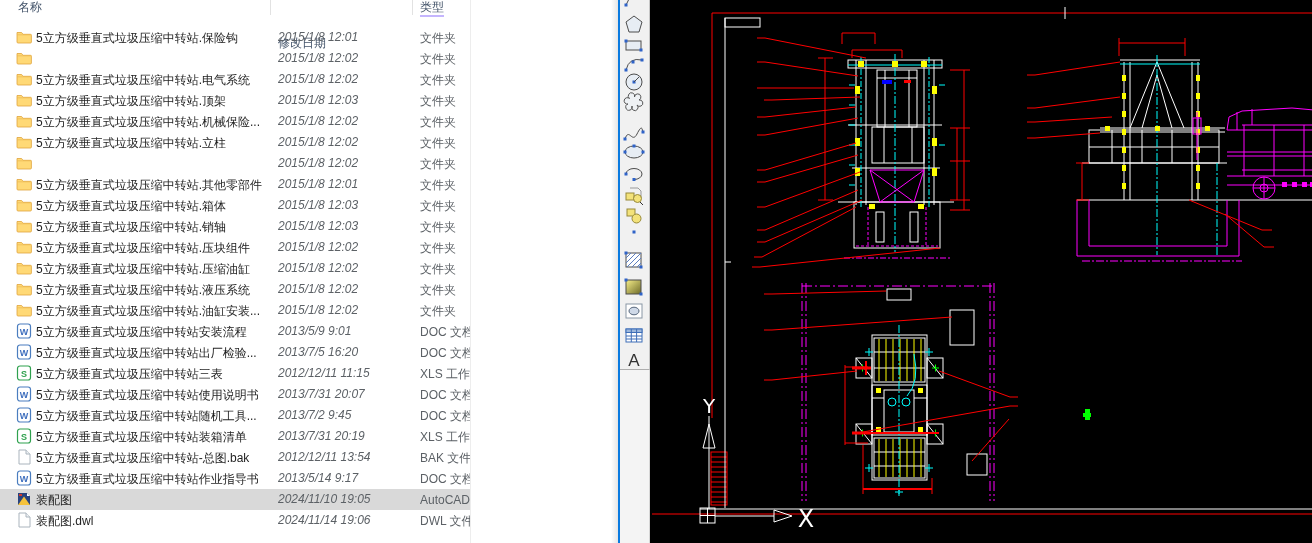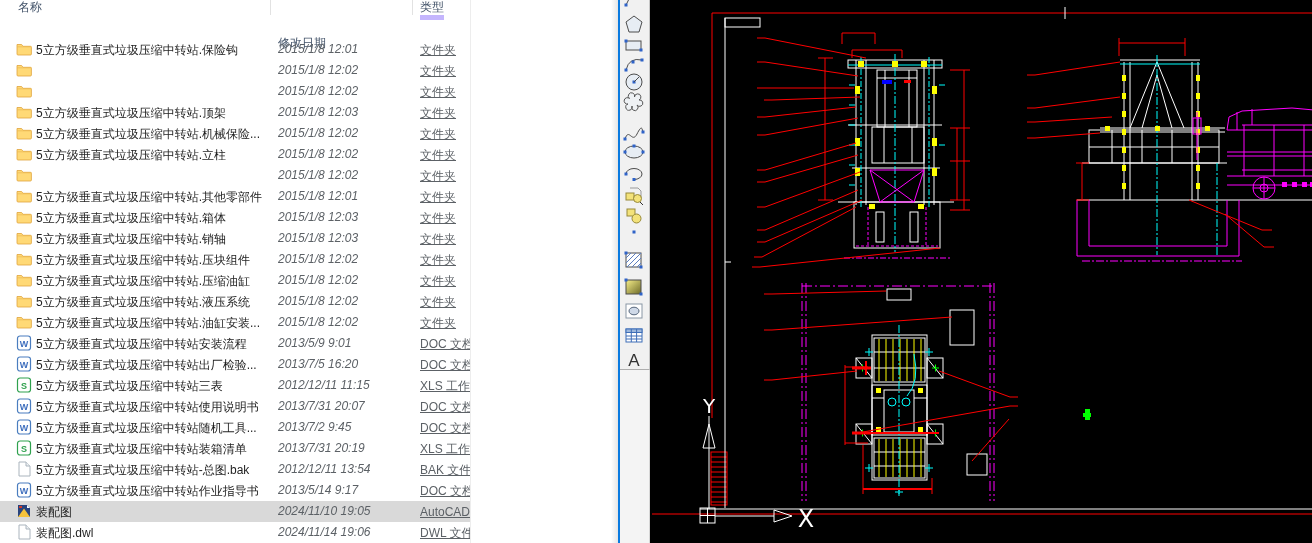--- a/index.html
+++ b/index.html
@@ -13,32 +13,32 @@
   }
   
   .explorer{position:absolute;left:0;top:0;width:618px;height:543px;background:#fff;overflow:hidden;}
   .explorer::after{content:'';position:absolute;right:0;top:0;bottom:0;width:7px;
     background:linear-gradient(to right,rgba(0,0,0,0),rgba(0,0,0,0.10));}
   .col-headers{position:absolute;left:0;top:0;right:0;height:17px;font-size:12px;color:#44546a;}
   .col-h{position:absolute;top:0;line-height:15px;white-space:nowrap;cursor:default;}
   .col-h.name{left:18px;}
   .col-h.date{left:278px;margin-top:36px;}
   .col-h.type{left:420px;}
-  .col-h.type span{border-bottom:5px solid #c4b5fd;padding-bottom:1px;text-align:right;}
+  .col-h.type span{border-bottom:2px solid #c4b5fd;padding-bottom:1px;text-align:right;}
   .col-sep{position:absolute;top:0;height:15px;width:1px;background:#e2e2e2;}
   .col-sep.s1{left:270px;} .col-sep.s2{left:412px;}
   .col-edge{position:absolute;left:470px;top:0;bottom:0;width:1px;background:#ededed;}
-  .file-list{position:absolute;left:0;top:39px;right:0;}
+  .file-list{position:absolute;left:0;top:27px;right:0;}
   .file-row{position:relative;height:21px;font-size:12px;color:#1f1f1f;cursor:default;}
   .file-row.selected{background:linear-gradient(to right,var(--sel) 0,var(--sel) 470px,transparent 470px);}
   .f-icon{position:absolute;left:16px;top:2px;width:16px;height:16px;}
   .f-icon svg{display:block;}
   .f-name{position:absolute;left:36px;top:3px;width:232px;overflow:hidden;white-space:nowrap;}
   .f-date{position:absolute;left:278px;top:3px;width:132px;overflow:hidden;white-space:nowrap;color:#5c6166;font-style:italic;}
-  .f-type{position:absolute;left:420px;top:3px;width:50px;overflow:hidden;white-space:nowrap;color:#5c6166;text-decoration:underline;}
+  .f-type{position:absolute;left:420px;top:3px;width:50px;overflow:hidden;white-space:nowrap;color:#5c6166;}
   
   .cadwin{position:absolute;left:618px;top:0;width:694px;height:543px;background:var(--cad-background);
           border-left:2px solid #0a7ae0;box-sizing:border-box;}
   .draw-toolbar{position:absolute;left:0;top:0;width:30px;height:370px;background:#f1f1f1;
           border-right:1px solid #c6c6c6;border-bottom:1px solid #aeaeae;overflow:hidden;box-sizing:border-box;}
   .toolbar-tail{position:absolute;left:0;top:370px;width:30px;bottom:0;background:#f4f4f4;
           border-right:1px solid #d6d6d6;box-sizing:border-box;}
   .tbtn{position:absolute;left:2px;width:24px;height:22px;}
   .tbtn svg{display:block;}
   .canvas{position:absolute;left:32px;top:0;width:662px;height:543px;background:var(--cad-background);cursor:crosshair;}
@@ -80,20 +80,21 @@
         <span class="f-date">2015/1/8 12:02</span>
         <span class="f-type">文件夹</span>
       </div>
         <div class="file-row">
         <span class="f-icon">
             <svg width="16" height="16" viewBox="0 0 16 16">
               <path d="M1 3.5 h4.6 l1.4 1.8 H14.4 a1 1 0 0 1 1 1 V13 a1 1 0 0 1 -1 1 H2 a1 1 0 0 1 -1 -1 z" fill="#ffd976" stroke="#dfa33d" stroke-width="0.8"></path>
               <path d="M1 5.8 h14.4" stroke="#ecba55" stroke-width="0.8"></path>
             </svg>
           </span>
+        <span class="f-name">5立方级垂直式垃圾压缩中转站.电气系统</span>
         <span class="f-date">2015/1/8 12:02</span>
         <span class="f-type">文件夹</span>
       </div>
         <div class="file-row">
         <span class="f-icon">
             <svg width="16" height="16" viewBox="0 0 16 16">
               <path d="M1 3.5 h4.6 l1.4 1.8 H14.4 a1 1 0 0 1 1 1 V13 a1 1 0 0 1 -1 1 H2 a1 1 0 0 1 -1 -1 z" fill="#ffd976" stroke="#dfa33d" stroke-width="0.8"></path>
               <path d="M1 5.8 h14.4" stroke="#ecba55" stroke-width="0.8"></path>
             </svg>
           </span>

